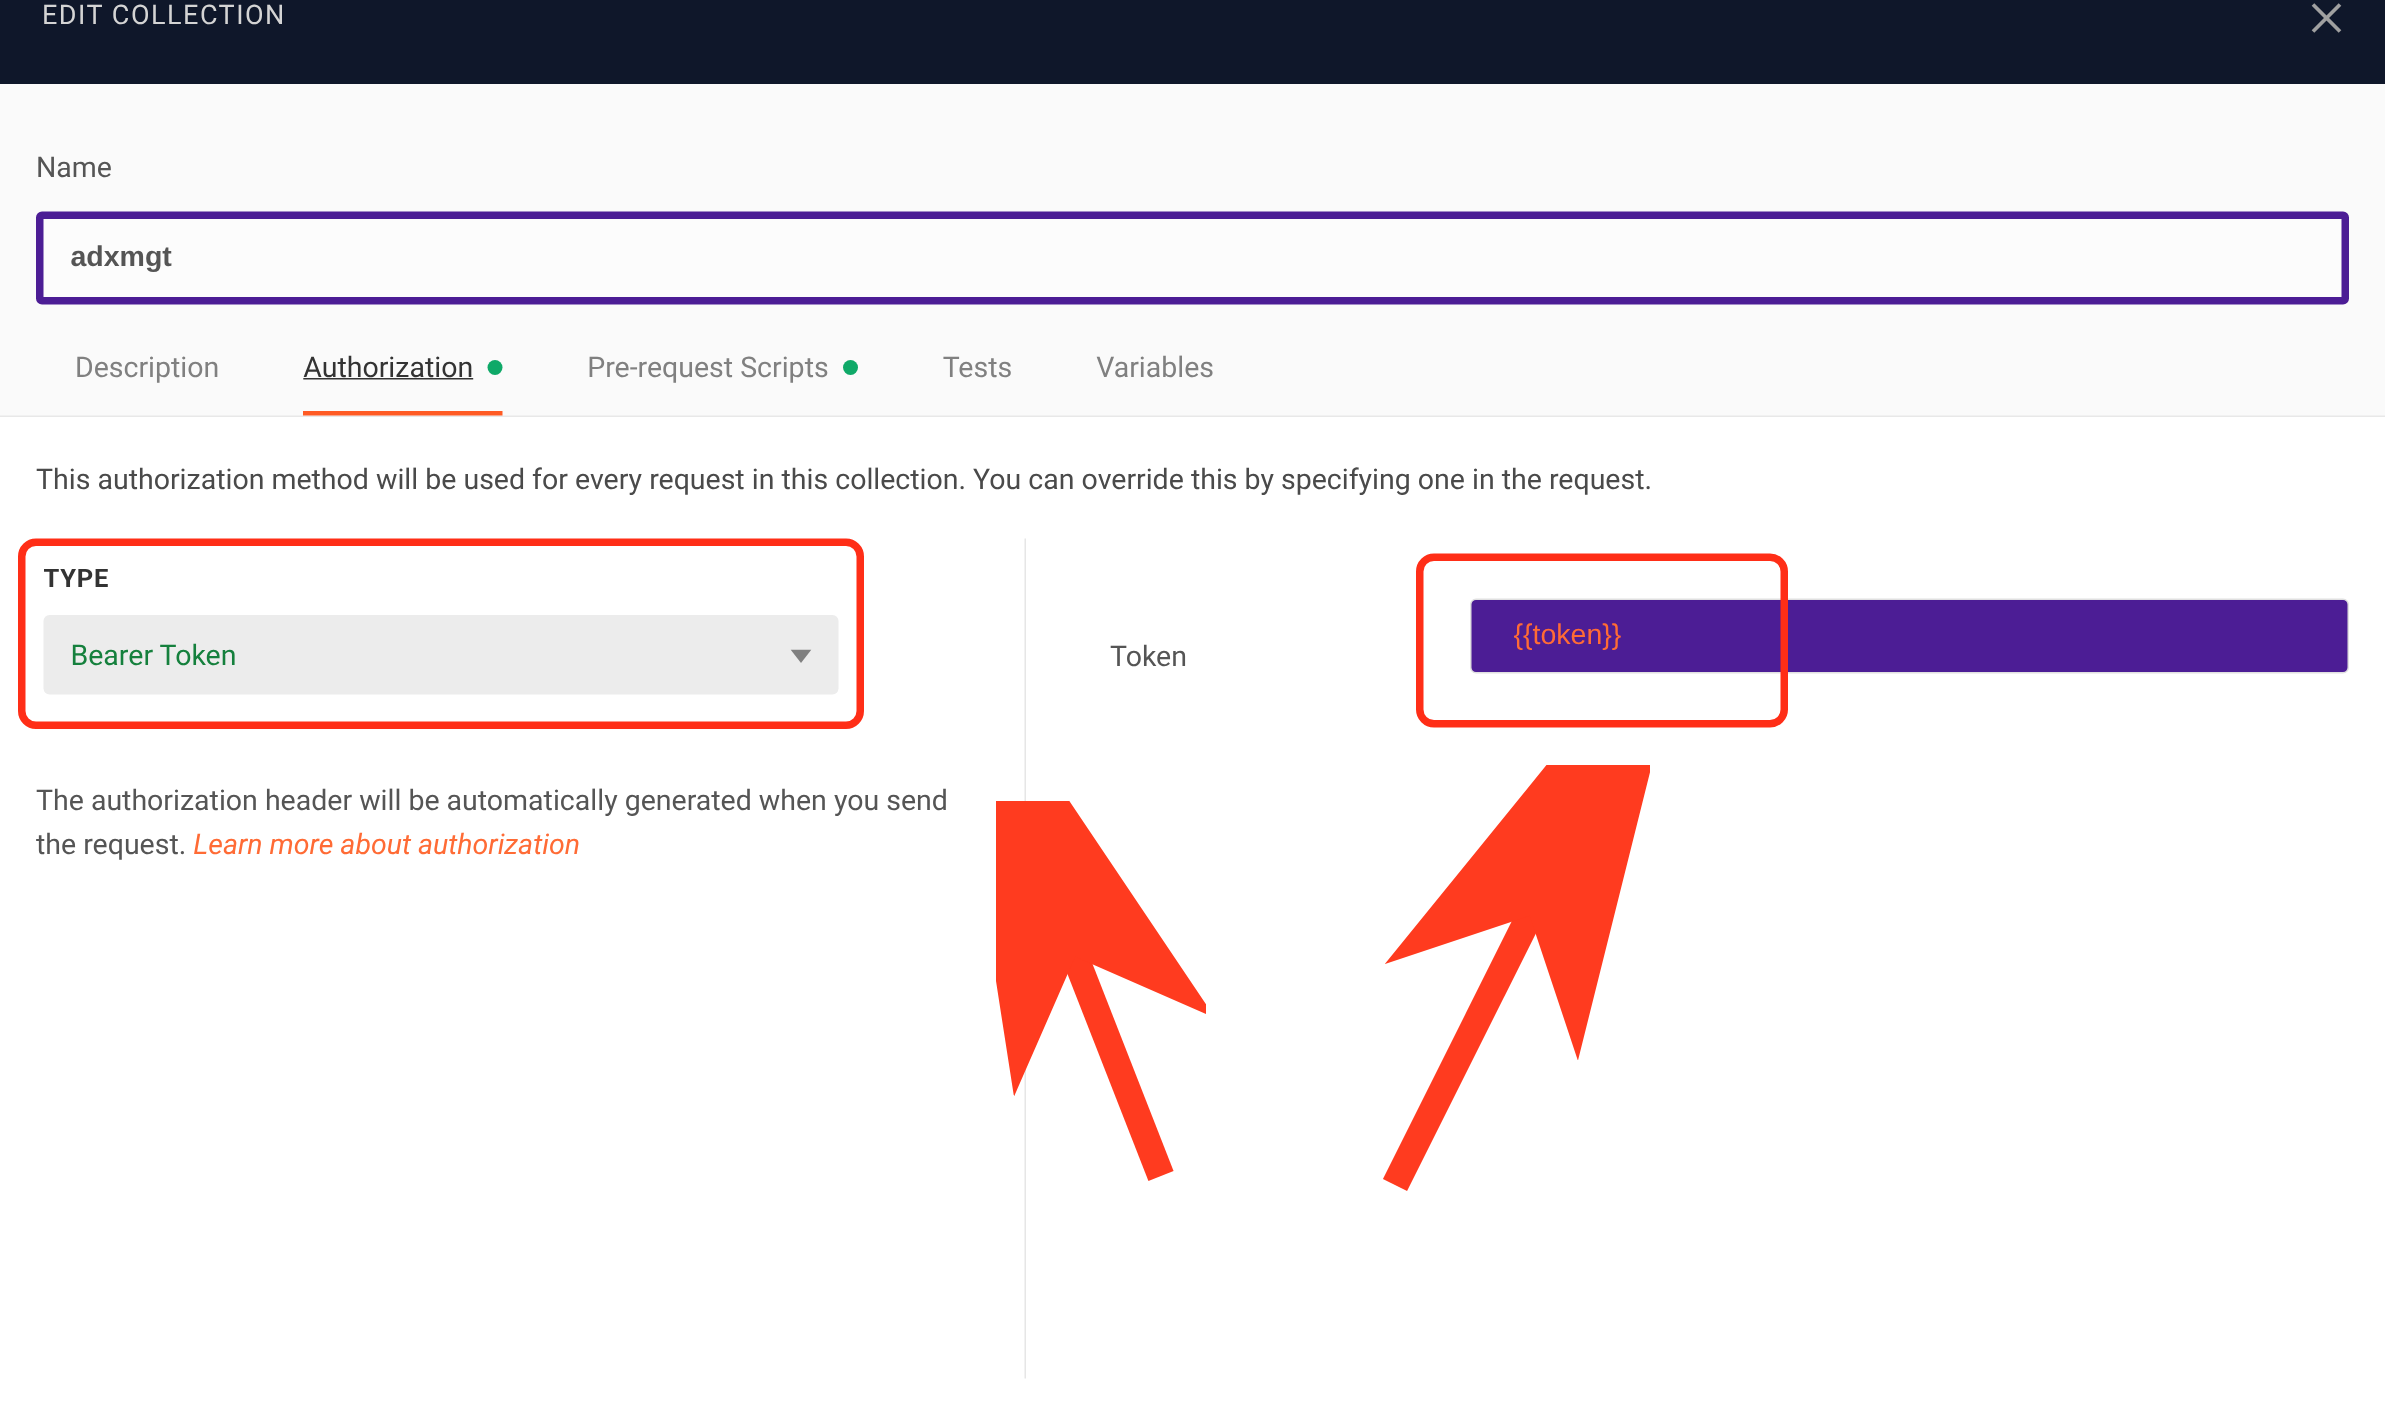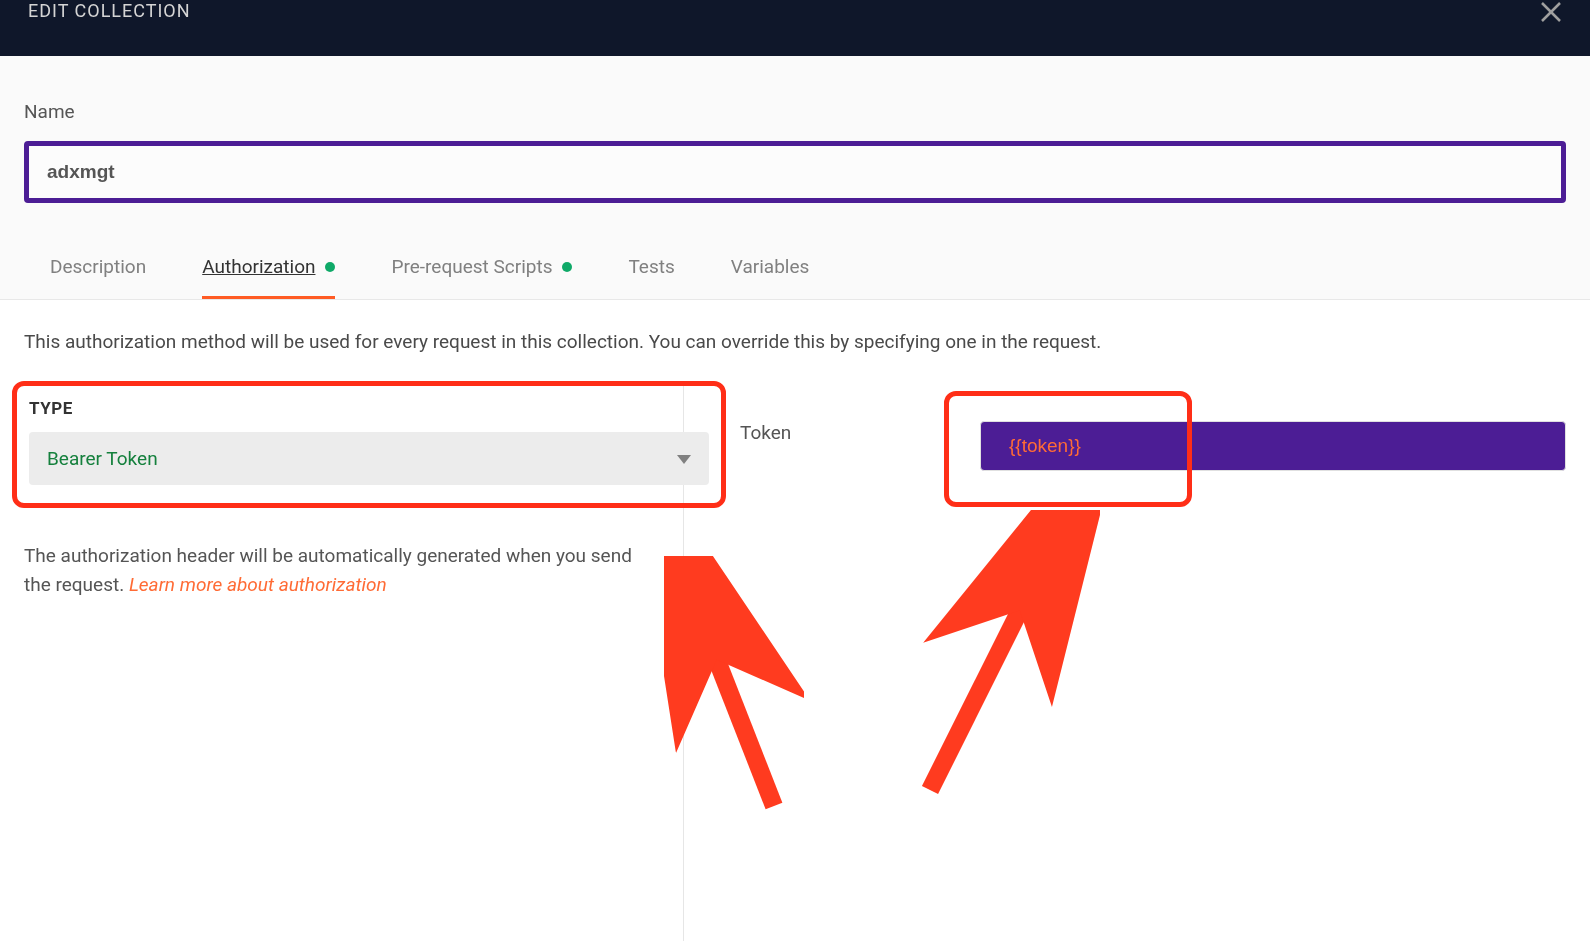--- a/index.html
+++ b/index.html
@@ -47,21 +47,21 @@
     color: #555;
     background: #fcfcfc;
     border: 5px solid #4c1d95;
     border-radius: 4px;
     outline: none;
     font-weight: bold;
   }
   .tabs {
     display: flex;
     gap: 56px;
-    margin-top: 52px;
+    margin-top: 30px;
     padding-left: 26px;
   }
   .tab {
     font-size: 19px;
     color: #808080;
     padding-bottom: 18px;
     cursor: pointer;
     display: flex;
     align-items: center;
     gap: 10px;
@@ -104,21 +104,21 @@
     padding-left: 56px;
     padding-top: 40px;
   }
   .highlight-box-1 {
     border: 5px solid #ff2e17;
     border-radius: 12px;
     padding: 12px 12px 18px 12px;
     position: absolute;
     top: 0;
     left: -12px;
-    width: 714px;
+    width: 564px;
   }
   .type-label {
     font-size: 17px;
     font-weight: 700;
     color: #333;
     letter-spacing: 0.5px;
     margin-bottom: 14px;
   }
   .select-box {
     background: #ececec;
@@ -140,21 +140,21 @@
     line-height: 1.55;
     margin-top: 160px;
   }
   .learn-link {
     color: #ff6b35;
     cursor: pointer;
     font-style: italic;
   }
   .token-row {
     display: flex;
-    align-items: flex-start;
+    align-items: flex-end;
   }
   .token-label {
     color: #555;
     font-size: 19px;
     width: 240px;
   }
   .token-input-wrap {
     position: relative;
     flex: 1;
   }

